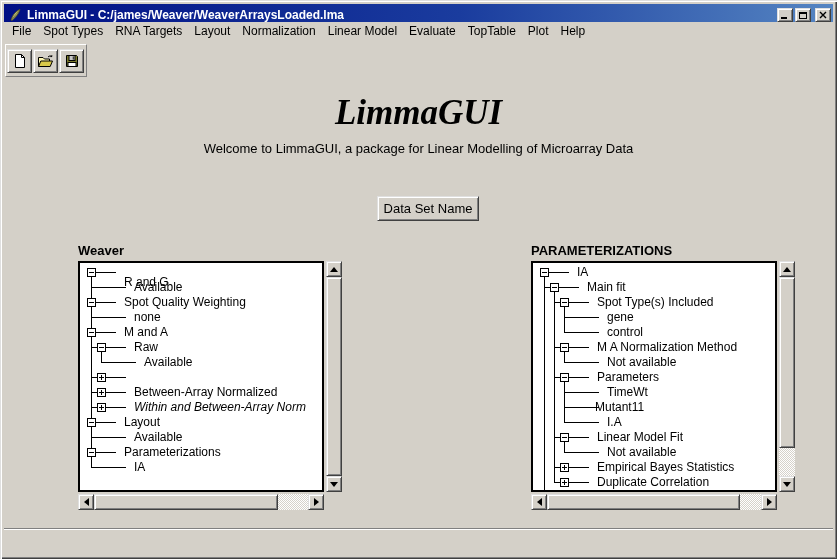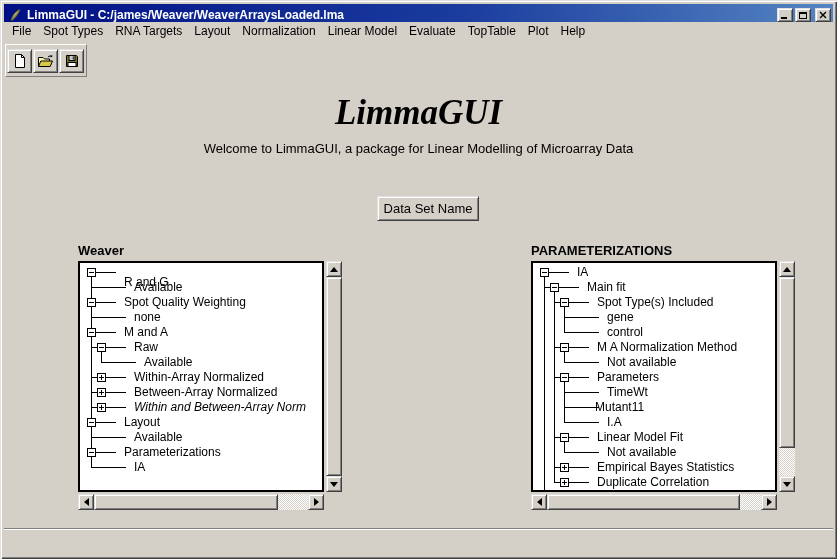--- a/index.html
+++ b/index.html
@@ -161,21 +161,20 @@
         <div class="tlabel" style="left: 54px; top: 47px;">none</div>
         <div class="tbox" style="left: 7px; top: 35px;">
           <i class="h"></i>
         </div>
         <div class="tlabel" style="left: 44px; top: 62px;">M and A</div>
         <div class="tlabel" style="left: 54px; top: 77px;">Raw</div>
         <div class="tlabel" style="left: 64px; top: 92px;">Available</div>
         <div class="tbox" style="left: 17px; top: 80px;">
           <i class="h"></i>
         </div>
-        <div class="tlabel" style="left: 54px; top: 107px;">Within-Array Normalized</div>
         <div class="tbox" style="left: 17px; top: 110px;">
           <i class="h"></i>
           <i class="v"></i>
         </div>
         <div class="tlabel" style="left: 54px; top: 122px;">Between-Array Normalized</div>
         <div class="tbox" style="left: 17px; top: 125px;">
           <i class="h"></i>
           <i class="v"></i>
         </div>
         <div class="tlabel" style="left: 54px; top: 137px; font-style: italic;">Within and Between-Array Norm</div>

